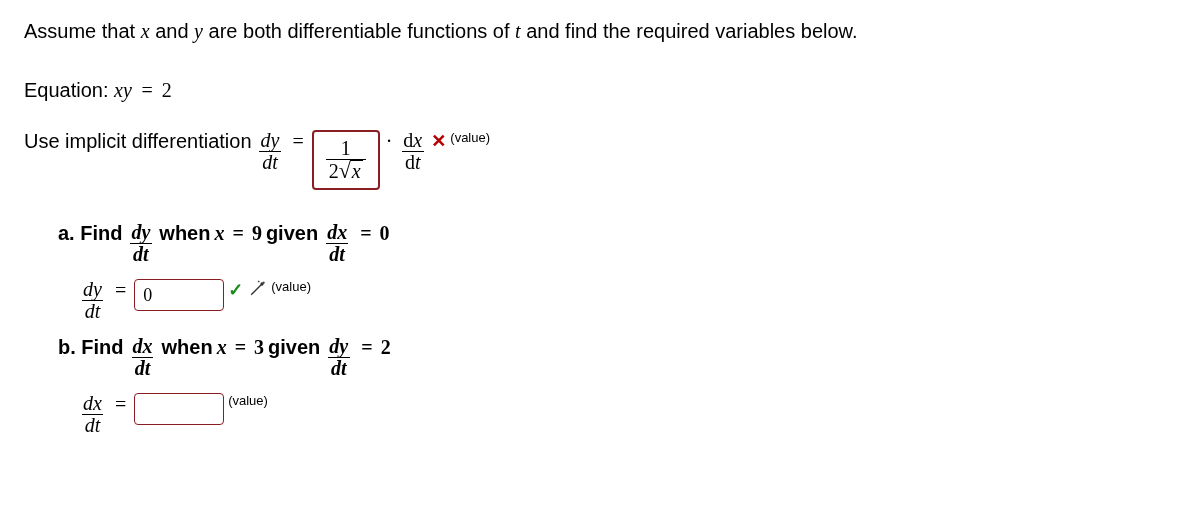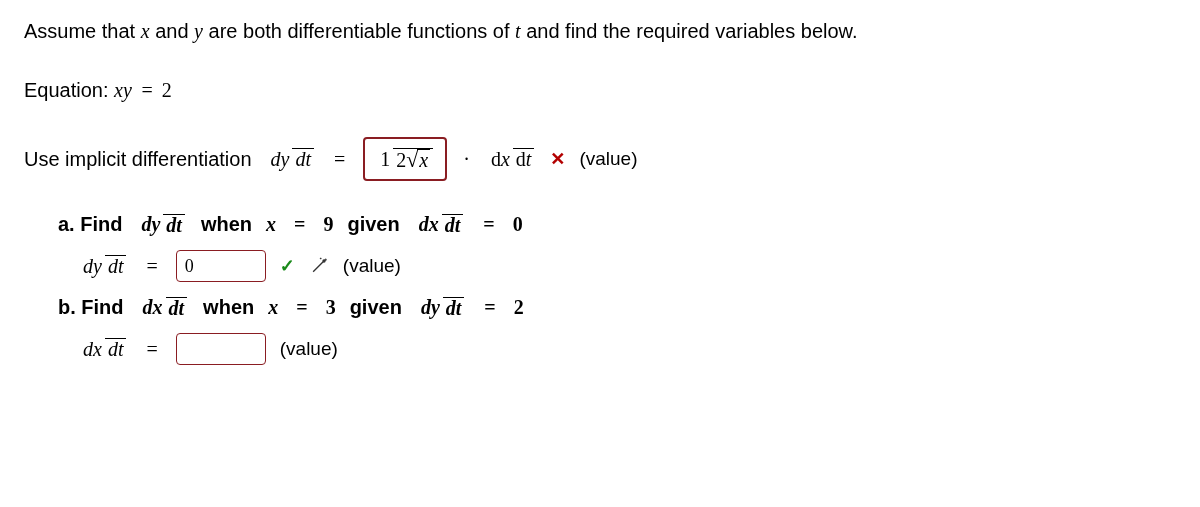--- a/index.html
+++ b/index.html
@@ -6,27 +6,27 @@
   body {
     margin: 0;
     padding: 20px 24px;
     font-family: Arial, Helvetica, sans-serif;
     font-size: 20px;
     color: #000;
     background: #fff;
     width: 1200px;
   }
   .intro { margin-bottom: 36px; }
-  .equation-line { margin-bottom: 35px; }
+  .equation-line { margin-bottom: 28px; }
   .math-var { font-family: 'Times New Roman', serif; font-style: italic; }
   .math-up { font-family: 'Times New Roman', serif; font-style: normal; }
-  .row { display: flex; align-items: center; flex-wrap: nowrap; gap: 14px; margin-bottom: 14px; }
+  .row { display: flex; align-items: flex-start; flex-wrap: nowrap; gap: 4px; margin-bottom: 14px; }
   .frac {
     display: inline-flex;
-    flex-direction: row;
+    flex-direction: column;
     align-items: center;
     vertical-align: middle;
     font-family: 'Times New Roman', serif;
     line-height: 1.05;
     margin: 0 2px;
   }
   .frac .num { padding: 0 3px; }
   .frac .den { border-top: 1.4px solid #000; padding: 0 3px; }
   .input-box {
     display: inline-flex;
@@ -38,21 +38,21 @@
     min-width: 62px;
     min-height: 44px;
     font-family: 'Times New Roman', serif;
     font-size: 20px;
     color: #000;
   }
   .input-box.small { min-width: 90px; min-height: 32px; padding: 3px 8px; font-size: 18px; border-width: 1.6px; text-align:left; justify-content:flex-start;}
   .mark-icon { font-size: 18px; font-weight: bold; }
   .mark-x { color: #b30000; }
   .mark-check { color: #1a8a1a; }
-  .value-label { font-size: 19px; }
+  .value-label { font-size: 13px; }
   .sqrt {
     display: inline-flex;
     align-items: flex-start;
     font-family: 'Times New Roman', serif;
   }
   .sqrt .surd { font-size: 22px; line-height: 1; }
   .sqrt .radicand { border-top: 1.4px solid #000; padding: 0 2px; margin-left: -1px; font-style: italic; }
   .indent1 { padding-left: 34px; font-weight: bold; }
   .indent2 { padding-left: 54px; }
   .wand-icon {

